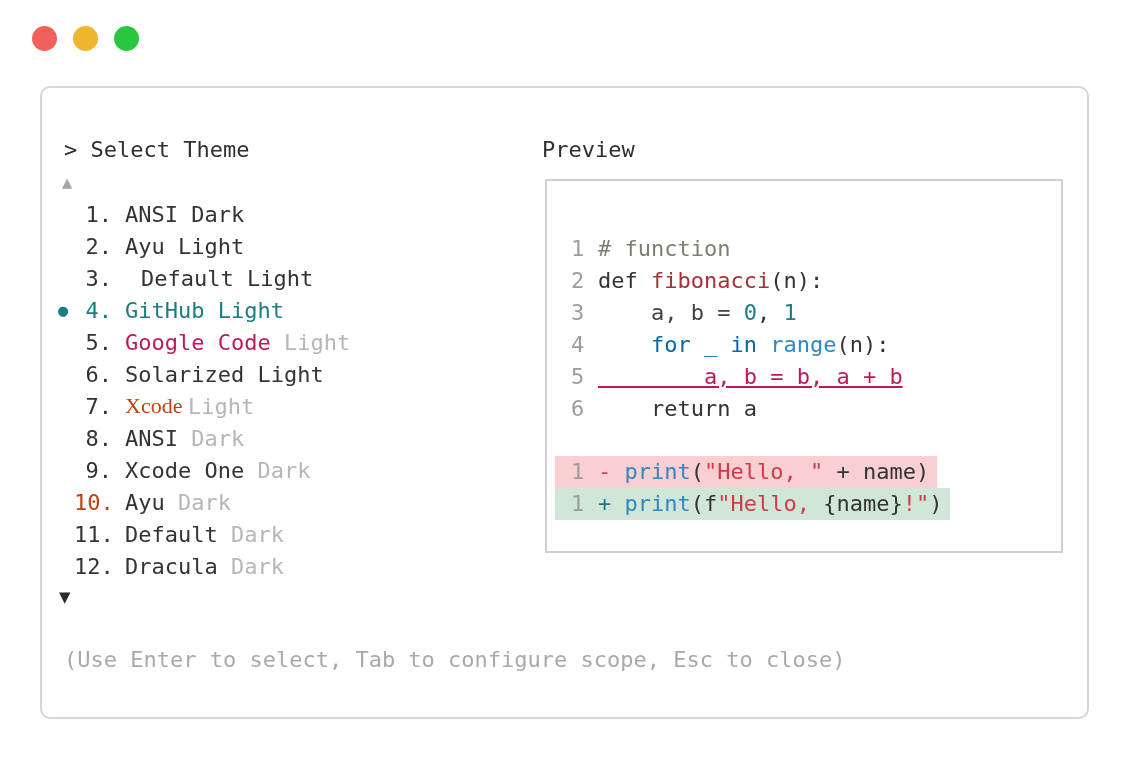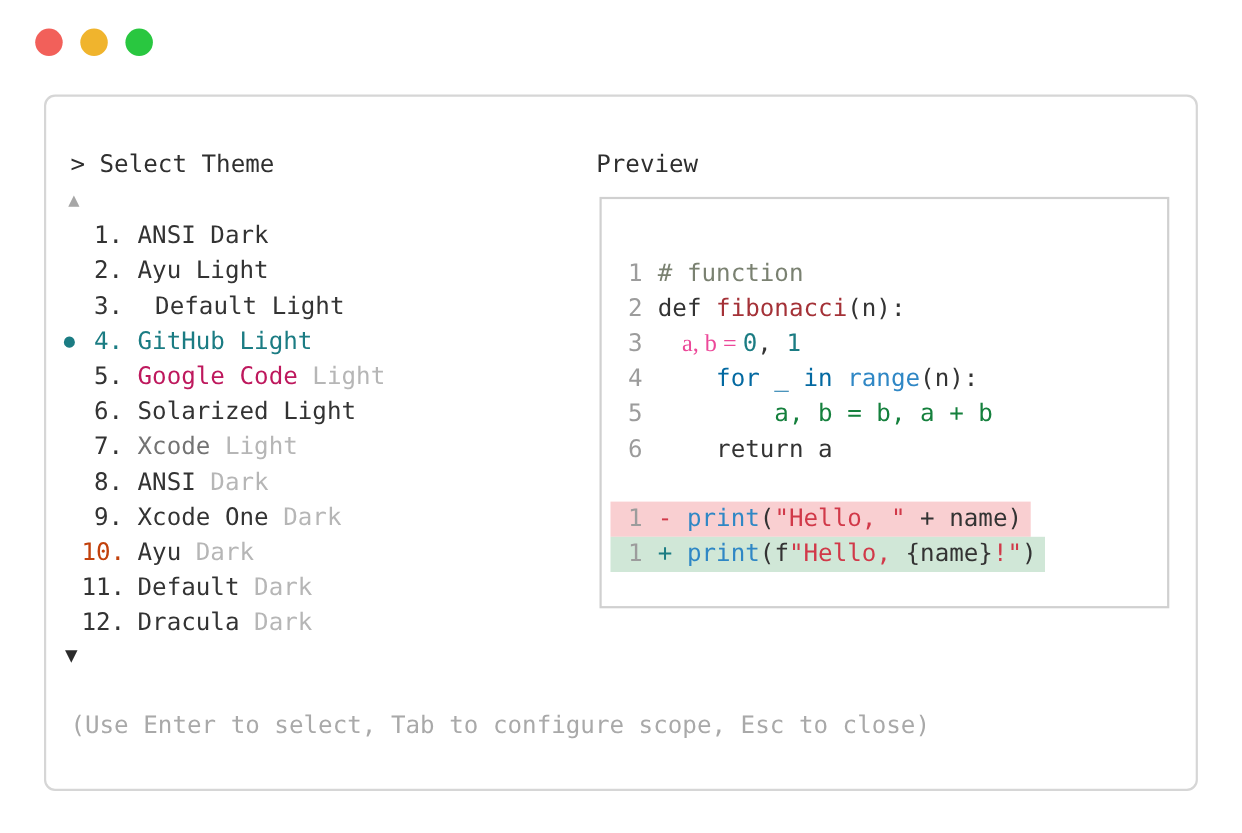--- a/index.html
+++ b/index.html
@@ -51,40 +51,40 @@
   <div class="select-header">&gt; Select Theme</div>
   <div class="scroll-up">▲</div>
 
   <div class="theme-list">
       <div class="trow"><span class="bcol"></span><span class="ncol" style="color: rgb(51, 51, 51);">1.</span><span class="mcol" style="color: rgb(51, 51, 51);">ANSI Dark</span></div>
       <div class="trow"><span class="bcol"></span><span class="ncol" style="color: rgb(51, 51, 51);">2.</span><span class="mcol" style="color: rgb(51, 51, 51);">Ayu Light</span></div>
       <div class="trow"><span class="bcol"></span><span class="ncol" style="color: rgb(51, 51, 51);">3.</span><span class="mcol" style="color: rgb(51, 51, 51); margin-left: 29px;">Default Light</span></div>
       <div class="trow"><span class="bcol" style="color: rgb(27, 124, 131);">●</span><span class="ncol" style="color: rgb(27, 124, 131);">4.</span><span class="mcol" style="color: rgb(27, 124, 131);">GitHub Light</span></div>
       <div class="trow"><span class="bcol"></span><span class="ncol" style="color: rgb(51, 51, 51);">5.</span><span class="mcol" style="color: #be185d;">Google Code </span><span style="color: rgb(182, 182, 182);">Light</span></div>
       <div class="trow"><span class="bcol"></span><span class="ncol" style="color: rgb(51, 51, 51);">6.</span><span class="mcol" style="color: rgb(51, 51, 51);">Solarized Light</span></div>
-      <div class="trow"><span class="bcol"></span><span class="ncol" style="color: rgb(51, 51, 51);">7.</span><span class="mcol" style="color: #737373;">Xcode </span><span style="color: rgb(182, 182, 182);">Light</span></div>
+      <div class="trow"><span class="bcol"></span><span class="ncol" style="color: rgb(51, 51, 51);">7.</span><span class="mcol" style="color: #c2410c; font-family: Liberation Serif, serif;">Xcode </span><span style="color: rgb(182, 182, 182);">Light</span></div>
       <div class="trow"><span class="bcol"></span><span class="ncol" style="color: rgb(51, 51, 51);">8.</span><span class="mcol" style="color: rgb(51, 51, 51);">ANSI </span><span style="color: rgb(182, 182, 182);">Dark</span></div>
       <div class="trow"><span class="bcol"></span><span class="ncol" style="color: rgb(51, 51, 51);">9.</span><span class="mcol" style="color: rgb(51, 51, 51);">Xcode One </span><span style="color: rgb(182, 182, 182);">Dark</span></div>
       <div class="trow"><span class="bcol"></span><span class="ncol" style="color: #c2410c;">10.</span><span class="mcol" style="color: rgb(51, 51, 51);">Ayu </span><span style="color: rgb(182, 182, 182);">Dark</span></div>
       <div class="trow"><span class="bcol"></span><span class="ncol" style="color: rgb(51, 51, 51);">11.</span><span class="mcol" style="color: rgb(51, 51, 51);">Default </span><span style="color: rgb(182, 182, 182);">Dark</span></div>
       <div class="trow"><span class="bcol"></span><span class="ncol" style="color: rgb(51, 51, 51);">12.</span><span class="mcol" style="color: rgb(51, 51, 51);">Dracula </span><span style="color: rgb(182, 182, 182);">Dark</span></div>
     </div>
 
   <div class="scroll-down">▼</div>
   <div class="hint-line">(Use Enter to select, Tab to configure scope, Esc to close)</div>
 
   <div class="preview-title">Preview</div>
   <div class="preview-box">
     <div class="code-area">
       <div>
           <div class="cline"><span class="lnum" style="color: rgb(156, 156, 156);">1</span><span style="color: rgb(122, 129, 113);"># function</span></div>
           <div class="cline"><span class="lnum" style="color: rgb(156, 156, 156);">2</span><span style="color: rgb(51, 51, 51);">def </span><span style="color: rgb(164, 49, 55);">fibonacci</span><span style="color: rgb(51, 51, 51);">(n):</span></div>
-          <div class="cline"><span class="lnum" style="color: rgb(156, 156, 156);">3</span><span style="color: #ec4899; font-family: Liberation Serif, serif;">    a, b = </span><span style="color: rgb(27, 124, 131);">0</span><span style="color: rgb(51, 51, 51);">, </span><span style="color: rgb(27, 124, 131);">1</span></div>
+          <div class="cline"><span class="lnum" style="color: rgb(156, 156, 156);">3</span><span style="color: #404040;">    a, b = </span><span style="color: rgb(27, 124, 131);">0</span><span style="color: rgb(51, 51, 51);">, </span><span style="color: rgb(27, 124, 131);">1</span></div>
           <div class="cline"><span class="lnum" style="color: rgb(156, 156, 156);">4</span><span style="color: #0369a1;">    for _ in </span><span style="color: rgb(47, 135, 197);">range</span><span style="color: rgb(51, 51, 51);">(n):</span></div>
-          <div class="cline"><span class="lnum" style="color: rgb(156, 156, 156);">5</span><span style="color: #15803d;">        a, b = b, a + b</span></div>
+          <div class="cline"><span class="lnum" style="color: rgb(156, 156, 156);">5</span><span style="color: #be185d; text-decoration: underline;">        a, b = b, a + b</span></div>
           <div class="cline"><span class="lnum" style="color: rgb(156, 156, 156);">6</span><span style="color: rgb(51, 51, 51);">    return a</span></div>
         </div>
       <div class="diff-area">
           <div class="dline" style="background: rgb(249, 207, 209);"><span class="lnum" style="color: rgb(156, 156, 156);">1</span><span style="color: rgb(209, 57, 73);">- </span><span style="color: rgb(47, 135, 197);">print</span><span style="color: rgb(51, 51, 51);">(</span><span style="color: rgb(209, 57, 73);">"Hello, "</span><span style="color: rgb(51, 51, 51);"> + name)</span></div>
           <div class="dline" style="background: rgb(208, 231, 215);"><span class="lnum" style="color: rgb(156, 156, 156);">1</span><span style="color: rgb(27, 124, 131);">+ </span><span style="color: rgb(47, 135, 197);">print</span><span style="color: rgb(51, 51, 51);">(f</span><span style="color: rgb(209, 57, 73);">"Hello, </span><span style="color: rgb(51, 51, 51);">{name}</span><span style="color: rgb(209, 57, 73);">!"</span><span style="color: rgb(51, 51, 51);">)</span></div>
         </div>
     </div>
   </div>
 </div>
 

